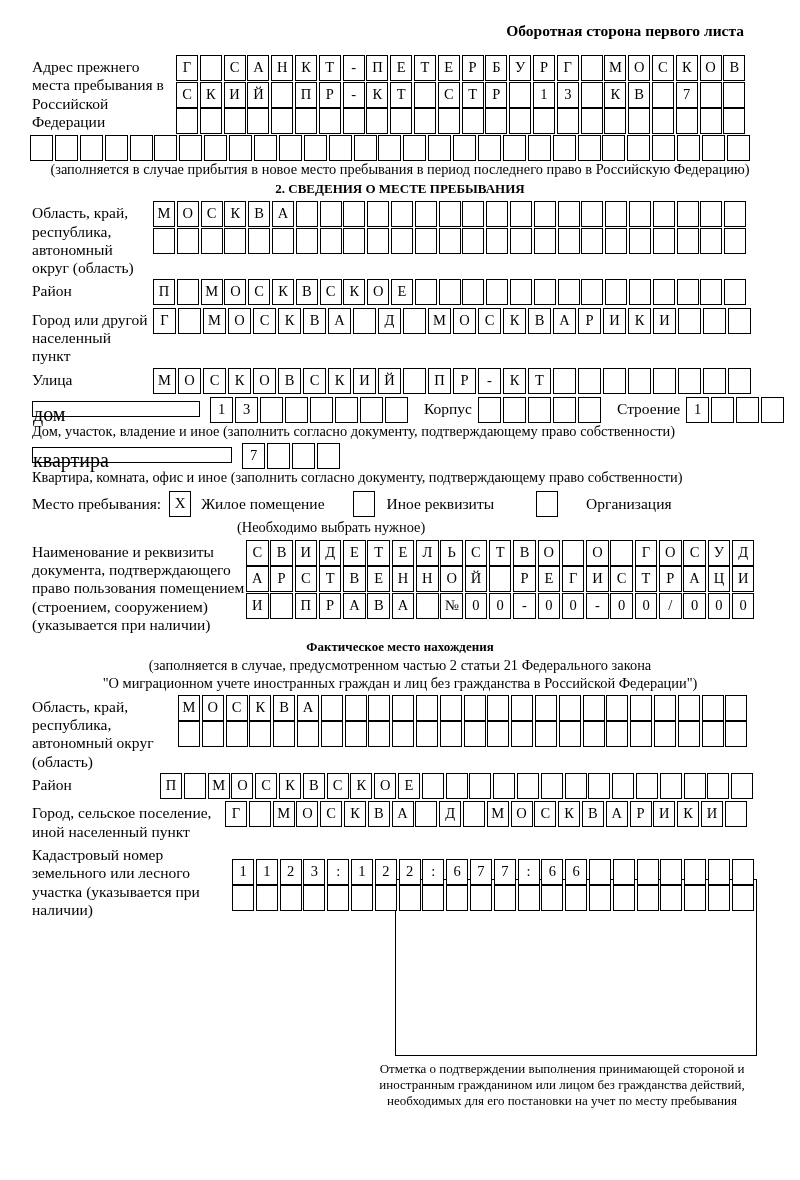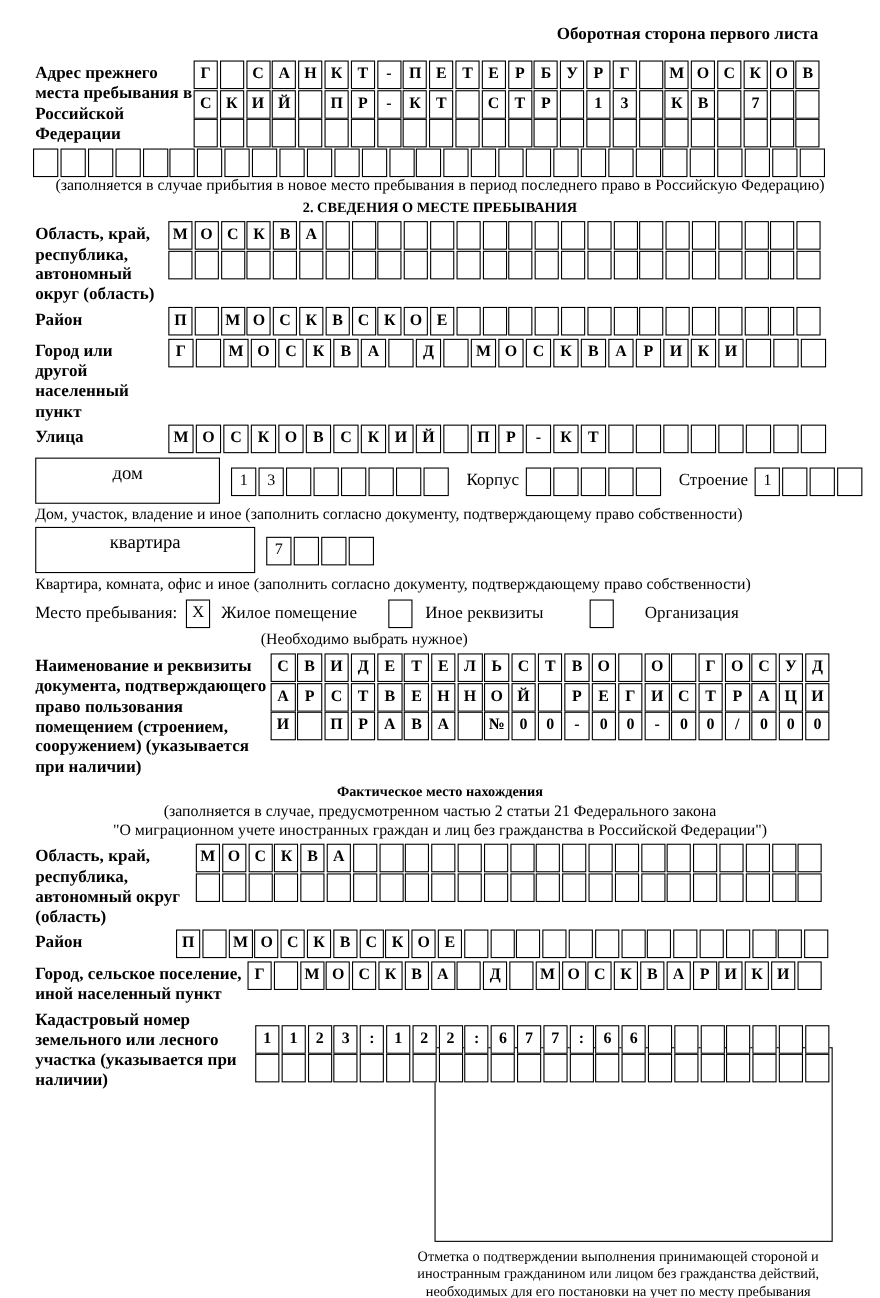--- a/index.html
+++ b/index.html
@@ -13,32 +13,32 @@
   .cellrow{white-space:nowrap;height:24px;margin-bottom:2.5px;}
   .cell{
     display:inline-block;box-sizing:border-box;width:22px;height:26px;
     border:1.5px solid #000;margin-right:1.8px;text-align:center;
     font-size:14.5px;line-height:22px;vertical-align:top;background:#fff;
   }
   .r-full .cell{width:23px;margin-right:1.9px;}
   .r-wide .cell{width:23px;margin-right:2px;}
   .r-doc  .cell{width:22.5px;margin-right:1.8px;}
   
-  .fgroup{display:flex;align-items:flex-start;margin-left:32px;font-weight:bold;}
+  .fgroup{display:flex;align-items:flex-start;margin-left:32px;}
   .flabel{font-size:15.5px;line-height:1.18;padding-top:3px;flex:0 0 auto;}
   .w144{width:144px}.w121{width:121px}.w146{width:146px}.w128{width:128px}
   .w193{width:193px}.w200{width:200px}.w210{width:214px}
   .rows{flex:1 1 auto;}
   .fullrow{margin-left:30px;}
   .note{text-align:center;font-size:14.4px;line-height:1.2;margin-top:2px;}
   .h-bold{text-align:center;font-weight:bold;font-size:13px;margin-top:3px;}
   
   .houserow{display:flex;align-items:center;margin-left:32px;margin-top:3px;}
   .bigbox{display:inline-block;box-sizing:border-box;border:1.5px solid #000;
-    height:42px;line-height:25px;text-align:center;font-size:17px;background:#fff;}
+    height:16px;line-height:25px;font-size:20px;background:#fff;}
   .bigbox.dom{width:168px;}
   .bigbox.kv{width:200px;}
   .inlbl{font-size:15.5px;margin:0 6px 0 14px;}
   .gap10{display:inline-block;width:10px;}
   .houserow .cellrow{margin-bottom:0;}
   
   .stayrow{display:flex;align-items:center;margin-left:32px;margin-top:5px;font-size:15.5px;}
   .chk{display:inline-block;box-sizing:border-box;width:22px;height:26px;border:1.5px solid #000;
     text-align:center;font-size:15px;line-height:22px;background:#fff;}
   .staynote{margin-left:237px;font-size:14.4px;margin-top:2px;}

